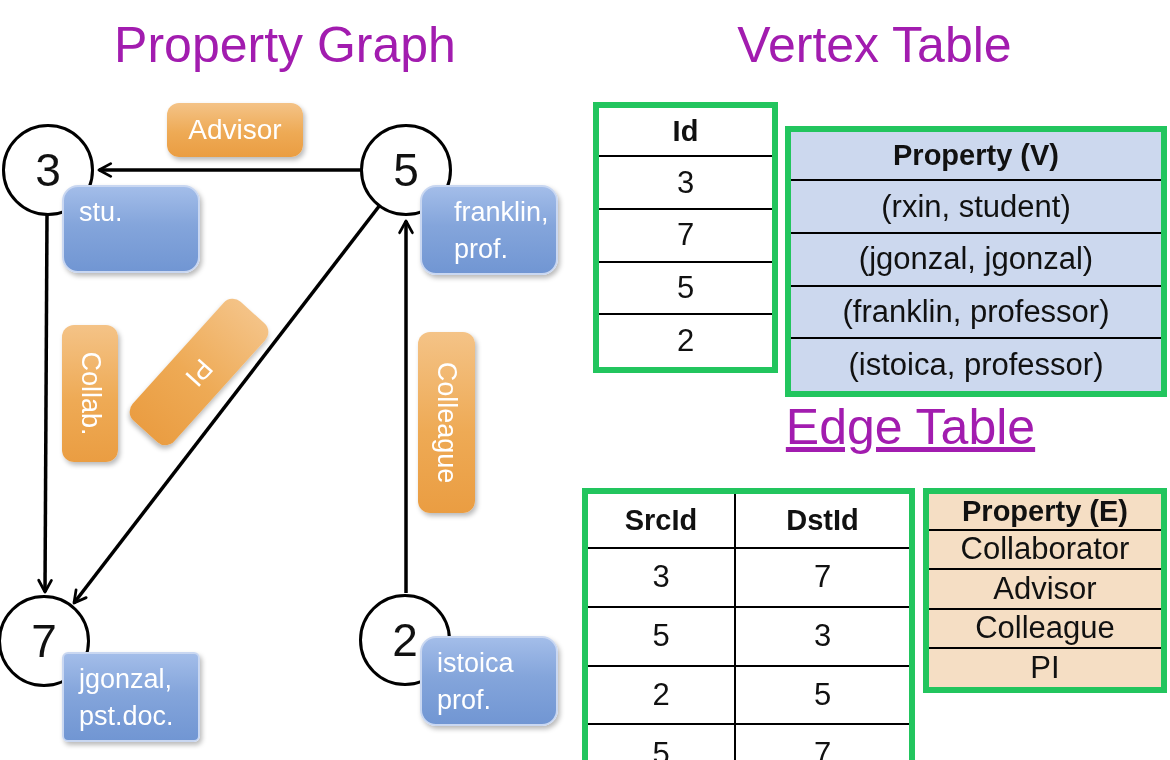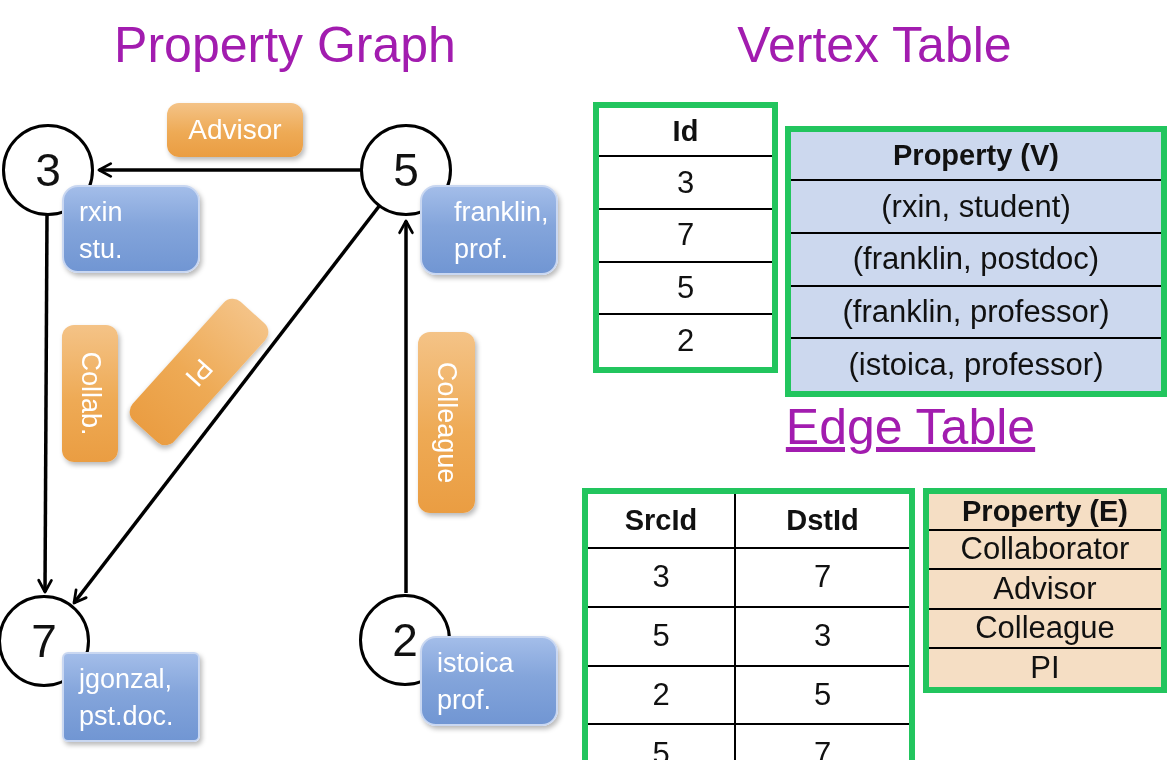--- a/index.html
+++ b/index.html
@@ -141,21 +141,20 @@
     <span class="vert-text">Collab.</span>
   </div>
   <div class="elabel elabel-pi">
     <span class="vert-text">PI</span>
   </div>
   <div class="elabel elabel-colleague">
     <span class="vert-text">Colleague</span>
   </div>
 
   <div class="vlabel vlabel-rxin">
-    <span style="display:block">rxin</span>
     <span style="display:block">stu.</span>
   </div>
   <div class="vlabel vlabel-franklin">
     <span style="display:block">franklin,</span>
     <span style="display:block">prof.</span>
   </div>
   <div class="vlabel vlabel-jgonzal">
     <span style="display:block">jgonzal,</span>
     <span style="display:block">pst.doc.</span>
   </div>
@@ -186,21 +185,21 @@
 
   <table class="tbl tbl-vertex-prop">
     <tbody>
         <tr>
           <th>Property (V)</th>
         </tr>
     <tr>
           <td>(rxin, student)</td>
         </tr>
     <tr>
-          <td>(franklin, postdoc)</td>
+          <td>(jgonzal, jgonzal)</td>
         </tr>
     <tr>
           <td>(franklin, professor)</td>
         </tr>
     <tr>
           <td>(istoica, professor)</td>
         </tr>
   </tbody>
     </table>
 

